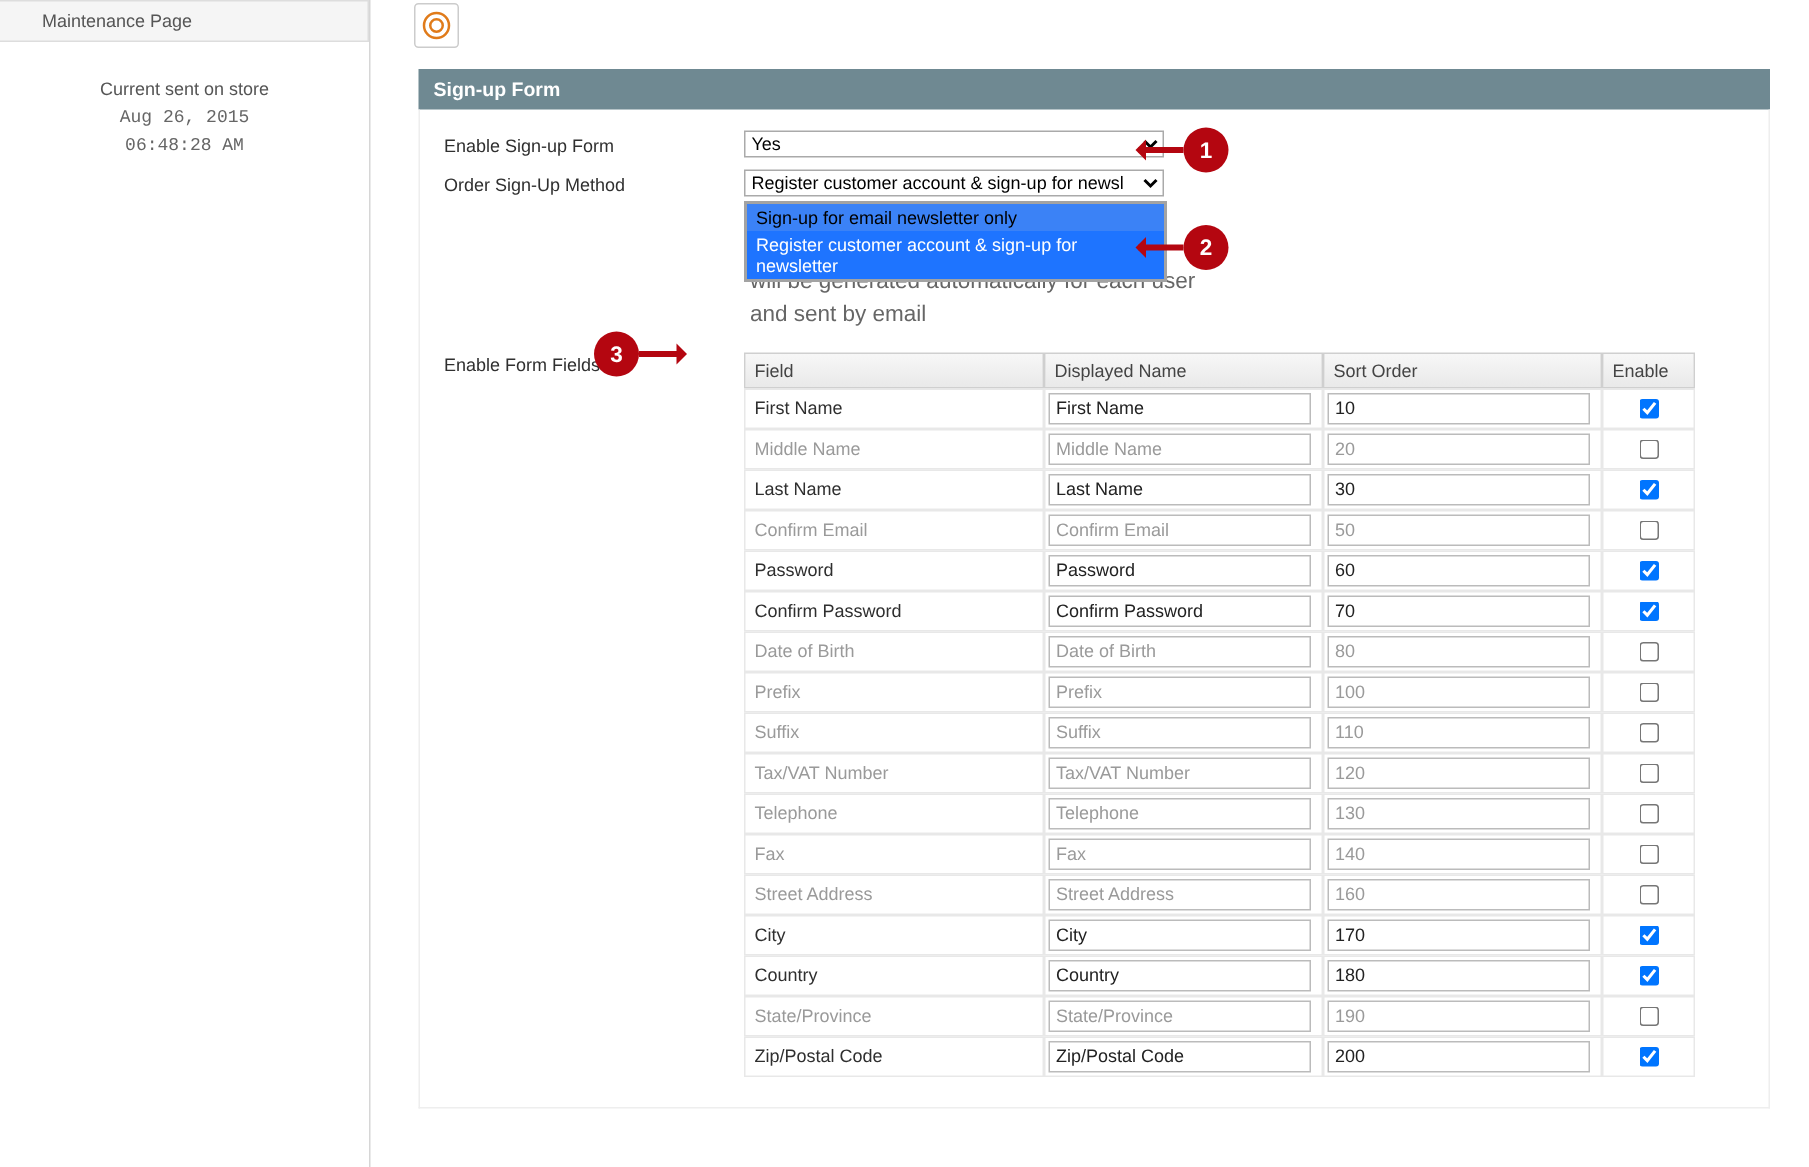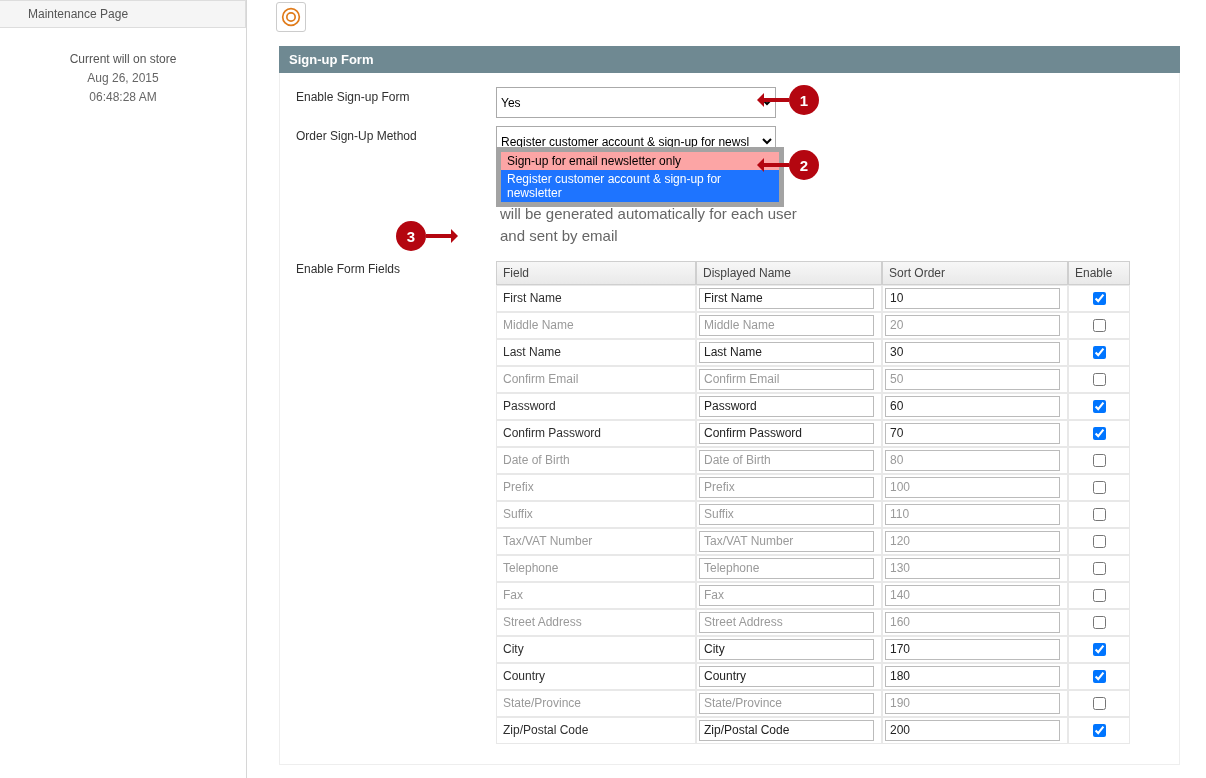--- a/index.html
+++ b/index.html
@@ -1,33 +1,33 @@
 <!DOCTYPE html>
 <html><head>
 <meta charset="utf-8">
 <style>
   html,body{margin:0;padding:0;font-family:Arial,Helvetica,sans-serif;font-size:12px;color:#2f2f2f;background:#fff}
   .page{display:flex;width:1206px;min-height:778px}
   
   .sidebar{width:246px;flex:none;border-right:1px solid #d6d6d6;background:#fff;padding-top:0}
   .side-item{background:#f5f5f5;border:1px solid #ddd;border-left:none;padding:6px 28px;font-size:12px;color:#555}
   .side-time{text-align:center;padding:22px 0 0 0;color:#555;font-size:12px;line-height:1.6}
-  .side-time .mono{font-family:Liberation Sans, sans-serif;font-size:12px;color:#666}
+  .side-time .mono{font-family:Liberation Mono, monospace;font-size:12px;color:#666}
   
   .main{flex:1;position:relative;padding:0 26px 20px 32px}
   .round-icon{width:28px;height:28px;border:1px solid #ccc;border-radius:3px;display:flex;align-items:center;justify-content:center;margin:2px 0 14px -3px}
   .round-icon svg{width:20px;height:20px}
   .section-bar{background:#6f8992;color:#fff;font-weight:bold;font-size:13px;padding:6px 10px}
   .form-area{border:1px solid #eee;border-top:none;padding:14px 16px 12px 16px}
   .row{display:flex;align-items:flex-start;margin-bottom:8px}
   .row>label{width:200px;padding-top:3px;color:#303030}
   .row .ctrl{flex:none}
-  select.wide{width:280px;height:31px;border:1px solid #aaa;font-size:12px;background:#fff}
+  select.wide{width:280px;height:18px;border:1px solid #aaa;font-size:12px;background:#fff}
   .dropdown-open{position:relative}
-  .dd-list{position:absolute;top:21px;left:0;width:278px;border:5px solid #a3a3a3;background:#fca5a5;z-index:5}
+  .dd-list{position:absolute;top:21px;left:0;width:278px;border:2px solid #a3a3a3;background:#3b82f6;z-index:5}
   .dd-opt{padding:2px 6px;font-size:12px;color:#000;cursor:default}
   .dd-opt.sel{background:#1e74ff;color:#fff}
   .hint{font-size:15px;color:#666;margin:46px 0 0 4px;width:300px;line-height:1.45}
   
   .tbl{border-collapse:separate;border-spacing:0;margin-top:2px}
   .tbl th{background:linear-gradient(#f7f7f7,#e9e9e9);border:1px solid #cfcfcf;text-align:left;font-weight:normal;color:#444;font-size:12px;padding:4px 6px}
   .tbl td{border:1px solid #e8e8e8;padding:2px 2px;font-size:12px;vertical-align:middle}
   .tbl td.f{padding:4px 6px}
   .col-field{width:186px}
   .col-dname{width:172px}
@@ -43,21 +43,21 @@
   .anno-arrow{position:absolute;height:4px;background:#b40610;z-index:9}
   .anno-arrow::before{content:"";position:absolute;left:-9px;top:-5px;border:7px solid transparent;border-right-color:#b40610}
 </style>
 </head>
 <body>
 
 <div class="page">
   <div class="sidebar">
     <div class="side-item">Maintenance Page</div>
     <div class="side-time">
-      <div>Current will on store</div>
+      <div>Current sent on store</div>
       <div class="mono">Aug 26, 2015</div>
       <div class="mono">06:48:28 AM</div>
     </div>
   </div>
 
   <div class="main">
     <div class="round-icon">
       <svg viewBox="0 0 24 24">
           <circle cx="12" cy="12" r="10" fill="none" stroke="#e07b1a" stroke-width="2"></circle>
           <circle cx="12" cy="12" r="5" fill="none" stroke="#e07b1a" stroke-width="2"></circle>

